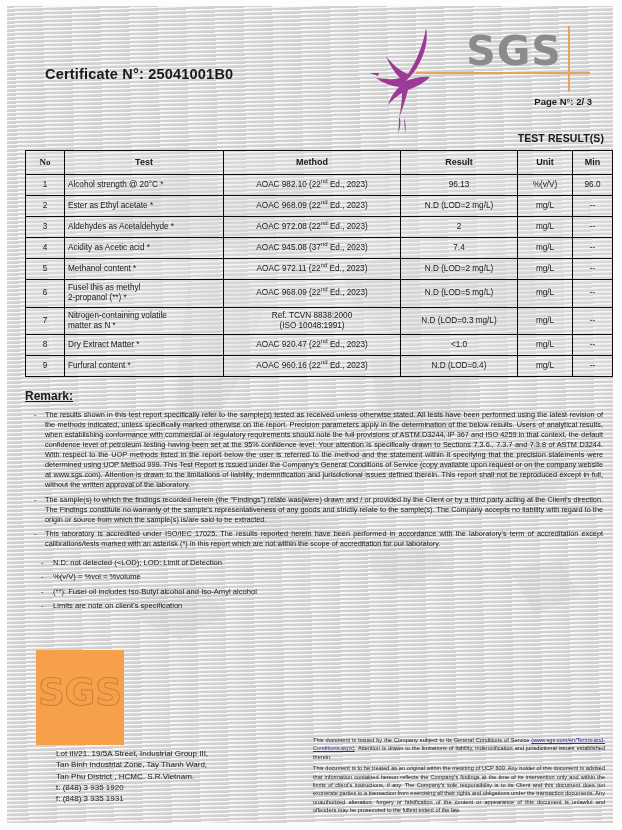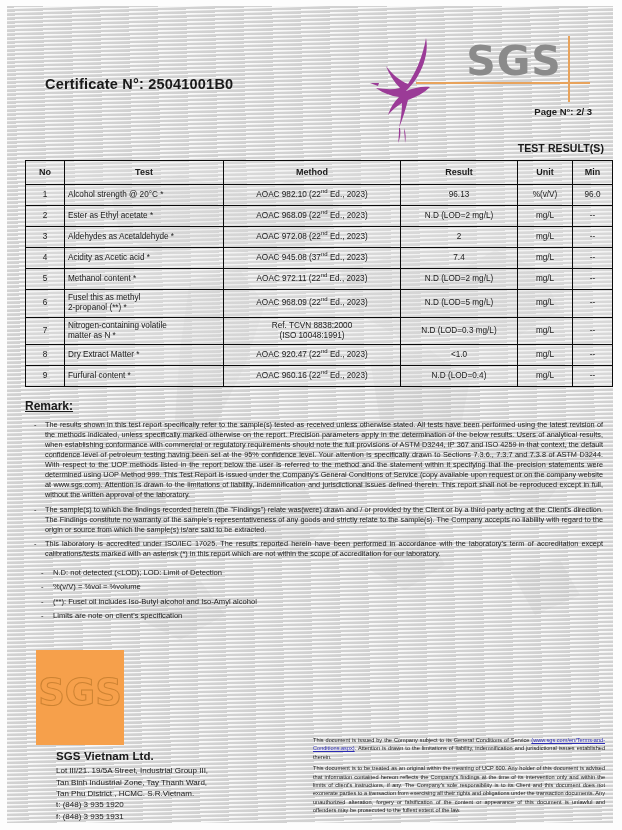--- a/index.html
+++ b/index.html
@@ -40,21 +40,21 @@
     top: 150px;
     width: 560px;
     height: 520px;
     z-index: 0;
     opacity: 0.30;
     pointer-events: none;
   }
   .page-inner {
     position: relative;
     z-index: 2;
-    padding: 14px 18px;
+    padding: 4px 18px;
     box-sizing: border-box;
     height: 100%;
   }
   .white-edge {
     position: absolute;
     z-index: 3;
     background: #fdfdfd;
     pointer-events: none;
   }
   .edge-left   { left: 0;  top: 0;  width: 7px;  height: 830px; }
@@ -150,21 +150,21 @@
     vertical-align: middle;
     line-height: 1.25;
     background: rgba(232,232,232,0.30);
   }
   table.results th {
     font-weight: bold;
     text-align: center;
     font-size: 9px;
     height: 17px;
   }
-  th.c-no   { width: 32px; }
+  th.c-no   { width: 32px; font-family: Liberation Serif, serif; }
   th.c-test { width: 152px; text-align: left; padding-left: 9px; }
   th.c-meth { width: 170px; }
   th.c-res  { width: 110px; }
   th.c-unit { width: 48px; }
   th.c-min  { width: 33px; }
   th.c-max  { width: 33px; }
   td.no    { text-align: center; }
   td.test  { text-align: left; padding-left: 9px; }
   td.meth  { text-align: center; }
   td.res   { text-align: center; }
@@ -474,21 +474,20 @@
 
   </div>
 
   <div class="orange-block">
     <div class="ghost">SGS</div>
   </div>
 
   <div class="footer">
 
     <div class="addr">
-      <div class="name">SGS Vietnam Ltd.</div>
       <div>Lot III/21. 19/5A Street, Industrial Group III,</div>
       <div>Tan Binh Industrial Zone, Tay Thanh Ward,</div>
       <div>Tan Phu District , HCMC. S.R.Vietnam.</div>
       <div>t: (848) 3 935 1920</div>
       <div>f: (848) 3 935 1931</div>
     </div>
 
     <div class="legal">
       <p><span>This document is issued by the Company subject to its General Conditions of Service </span><a href="#">(www.sgs.com/en/Terms-and-Conditions.aspx)</a><span>. Attention is drawn to the limitations of liability, indemnification and jurisdictional issues established therein.</span></p>
       <p>This document is to be treated as an original within the meaning of UCP 600. Any holder of this document is advised that information contained hereon reflects the Company's findings at the time of its intervention only and within the limits of client's instructions, if any. The Company's sole responsibility is to its Client and this document does not exonerate parties to a transaction from exercising all their rights and obligations under the transaction documents. Any unauthorized alteration, forgery or falsification of the content or appearance of this document is unlawful and offenders may be prosecuted to the fullest extent of the law.</p>

